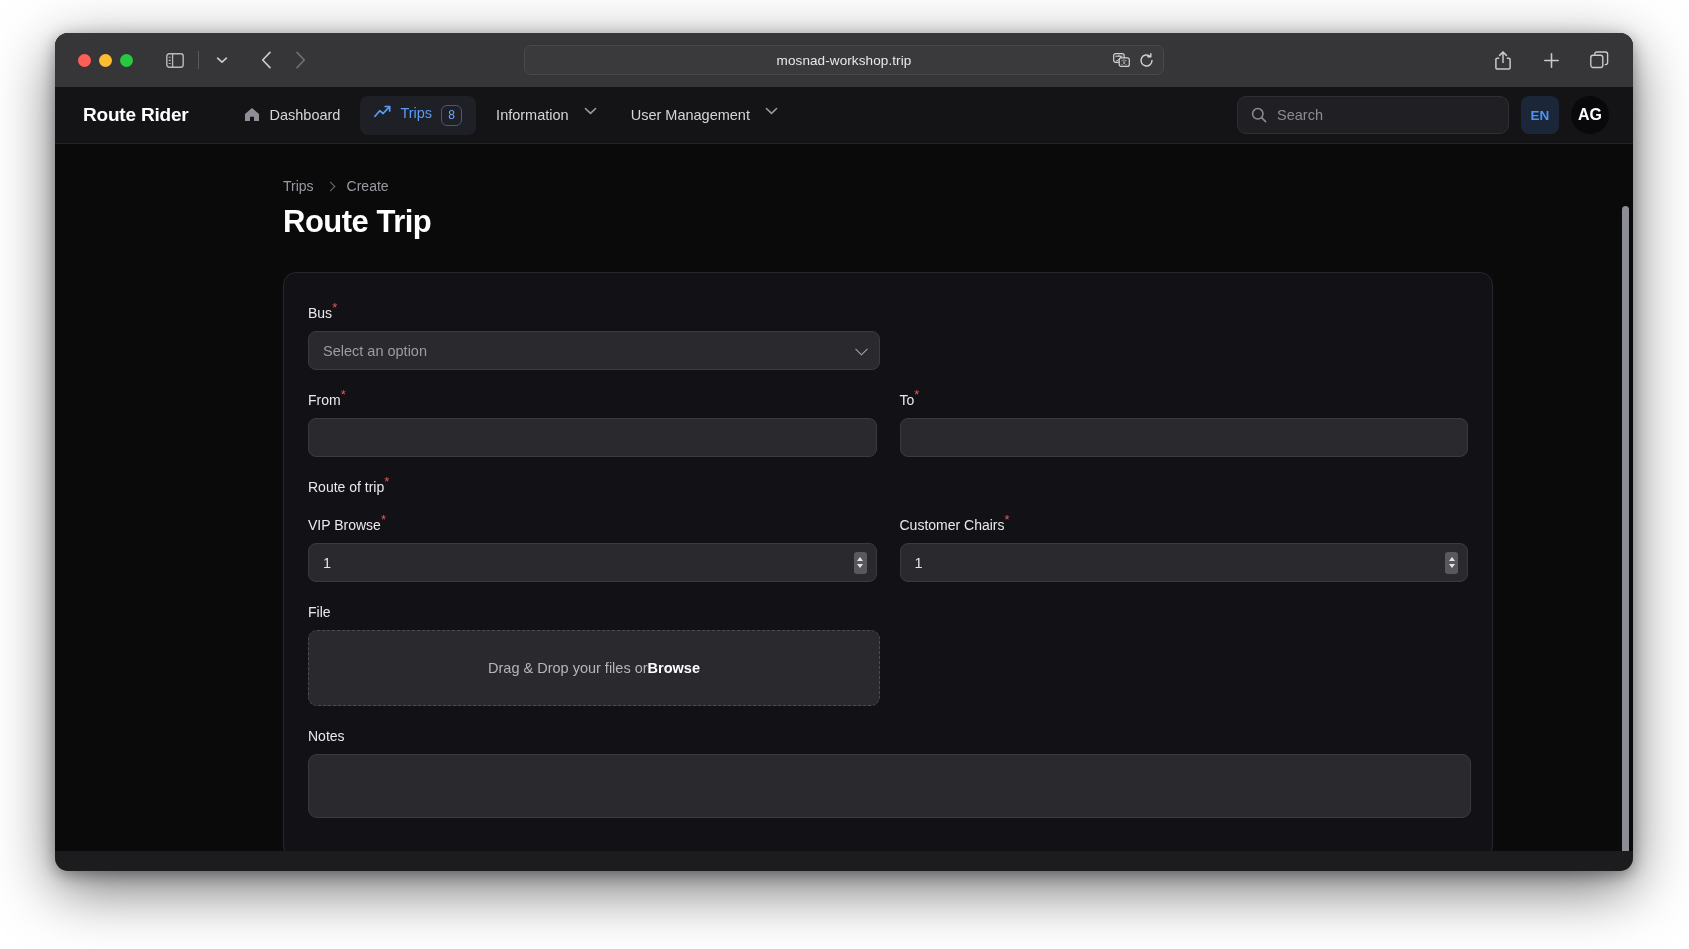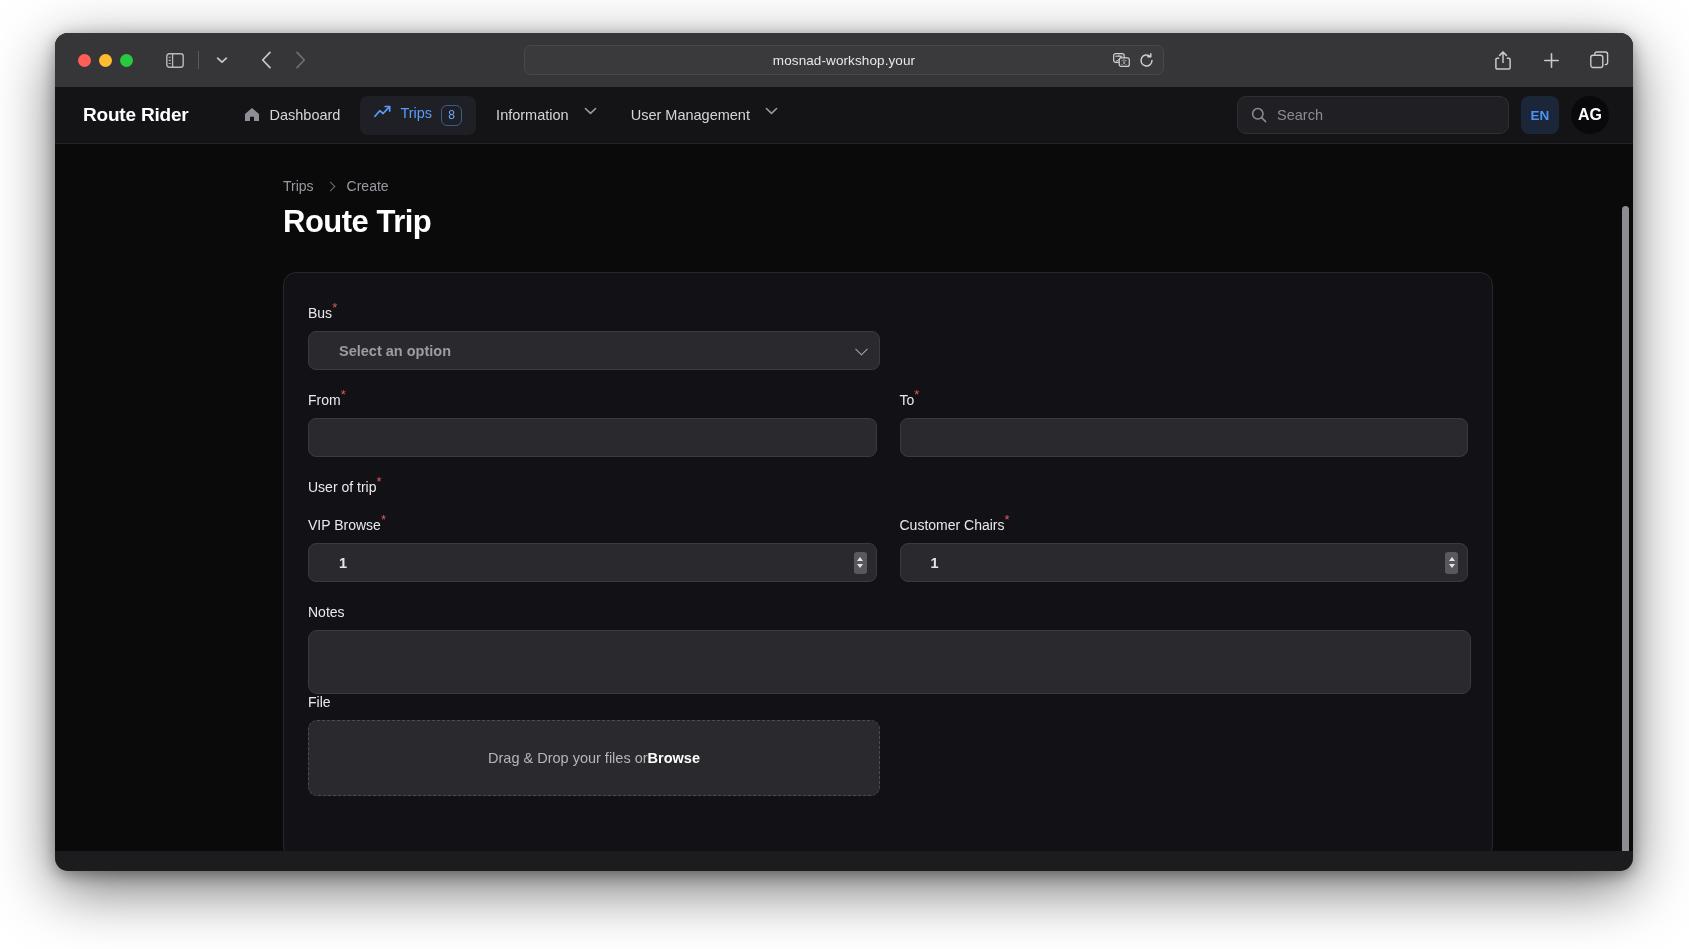--- a/index.html
+++ b/index.html
@@ -214,25 +214,24 @@
   .col { width: 572px; }
   .field-group { margin-bottom: 22px; }
 
   .input {
     width: 100%;
     height: 39px;
     background: #2a2a2e;
     border: 1px solid #3a3a40;
     border-radius: 8px;
     display: flex; align-items: center;
-    padding: 0 30px;
+    padding: 0 14px;
     color: #e4e4e8;
     font-size: 14.5px;
     position: relative;
-    font-weight: bold;
   }
   .input.placeholder { color: #9c9ca4; }
   .input.empty { background: #2a2a2e; }
   .select-chev {
     position: absolute; right: 13px; top: 50%;
     width: 9px; height: 9px;
     border-right: 1.6px solid #a3a3ab;
     border-bottom: 1.6px solid #a3a3ab;
     transform: translateY(-70%) rotate(45deg);
   }
@@ -321,21 +320,21 @@
         </div>
         <div class="tb-btn">
           <svg width="11" height="18" viewBox="0 0 11 18" fill="none">
             <path d="M2 1.4L9.3 9L2 16.6" stroke="#6e6e73" stroke-width="1.7" stroke-linecap="round" stroke-linejoin="round"></path>
           </svg>
         </div>
       </div>
 
       <div class="urlbar-wrap">
         <div class="urlbar">
-          <span class="url-text">mosnad-workshop.your</span>
+          <span class="url-text">mosnad-workshop.trip</span>
           <div class="url-right">
             <svg width="17" height="14" viewBox="0 0 17 14" fill="none">
               <rect x="0.7" y="0.7" width="10.5" height="8.6" rx="2" stroke="#d2d2d6" stroke-width="1.2"></rect>
               <path d="M2.6 3.2h6.5M5.9 2.2v1M7.8 3.4c0 2.2-2 4-4.3 4.5" stroke="#d2d2d6" stroke-width="1" stroke-linecap="round"></path>
               <rect x="6.2" y="4.9" width="10.1" height="8.5" rx="2" fill="#3a3a3d" stroke="#d2d2d6" stroke-width="1.2"></rect>
               <text x="11.2" y="11.4" font-size="6.4" fill="#d2d2d6" text-anchor="middle" font-family="Liberation Sans, sans-serif">文</text>
             </svg>
             <svg width="15" height="15" viewBox="0 0 15 15" fill="none">
               <path d="M13 7.5a5.5 5.5 0 1 1-1.8-4.1" stroke="#d2d2d6" stroke-width="1.4" stroke-linecap="round"></path>
               <path d="M11.8 0.7V3.7H8.8" stroke="#d2d2d6" stroke-width="1.4" stroke-linecap="round" stroke-linejoin="round"></path>
@@ -454,21 +453,21 @@
                   <span>To</span><span class="req">*</span>
                 </label>
                 <div class="input empty">
                   <span></span>
                 </div>
               </div>
             </div>
 
             <div class="field-group">
               <label class="field-label">
-                <span>User of trip</span><span class="req">*</span>
+                <span>Route of trip</span><span class="req">*</span>
               </label>
             </div>
 
             <div class="row">
               <div class="col">
                 <label class="field-label">
                   <span>VIP Browse</span><span class="req">*</span>
                 </label>
                 <div class="input">
                   <span>1</span>
@@ -485,33 +484,33 @@
                 <div class="input">
                   <span>1</span>
                   <span class="spinner">
                     <span class="sp-up"></span>
                     <span class="sp-dn"></span>
                   </span>
                 </div>
               </div>
             </div>
 
-            <div class="field-group" style="margin-bottom:0">
-              <label class="field-label">Notes</label>
-              <div class="textarea"></div>
-            </div>
-
             <div class="field-group">
               <label class="field-label">File</label>
               <div class="dropzone">
                 <span>Drag &amp; Drop your files or </span>
                   <b>Browse</b>
               </div>
             </div>
 
+            <div class="field-group" style="margin-bottom:0">
+              <label class="field-label">Notes</label>
+              <div class="textarea"></div>
+            </div>
+
           </div>
         </div>
 
         <div class="scrollbar"></div>
       </div>
 
     </div>
   </div>
 </div>
 

